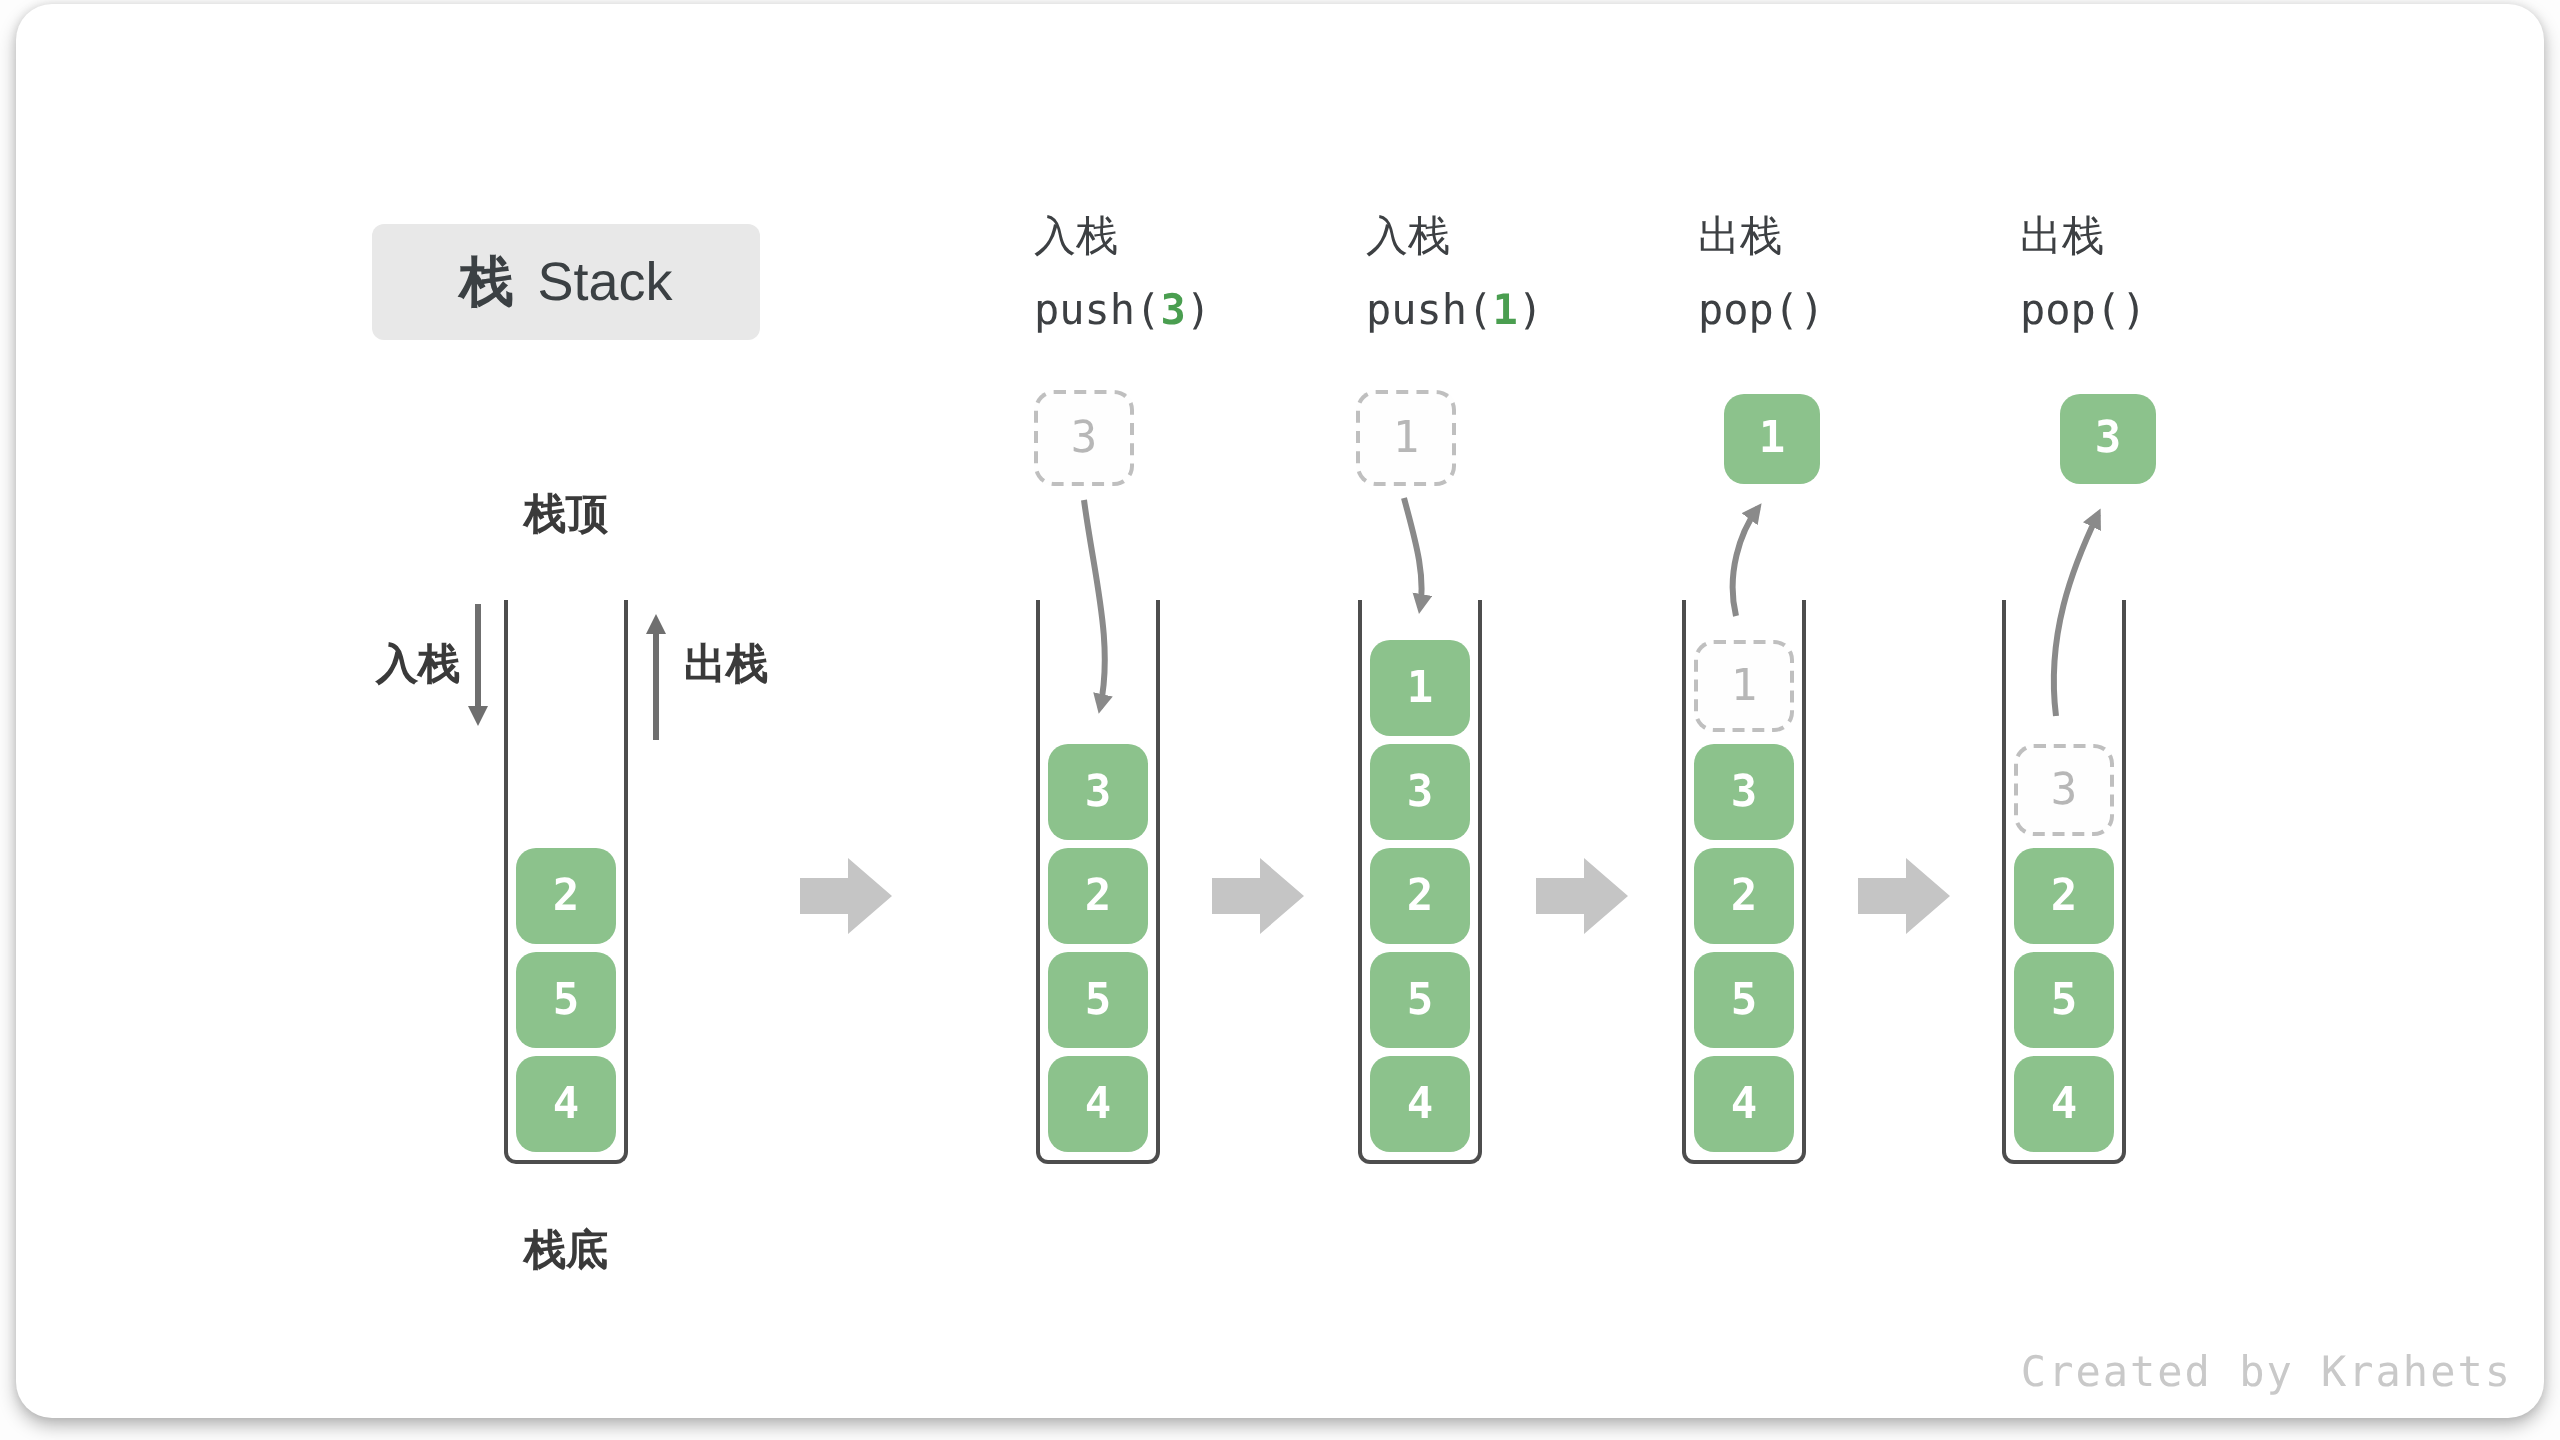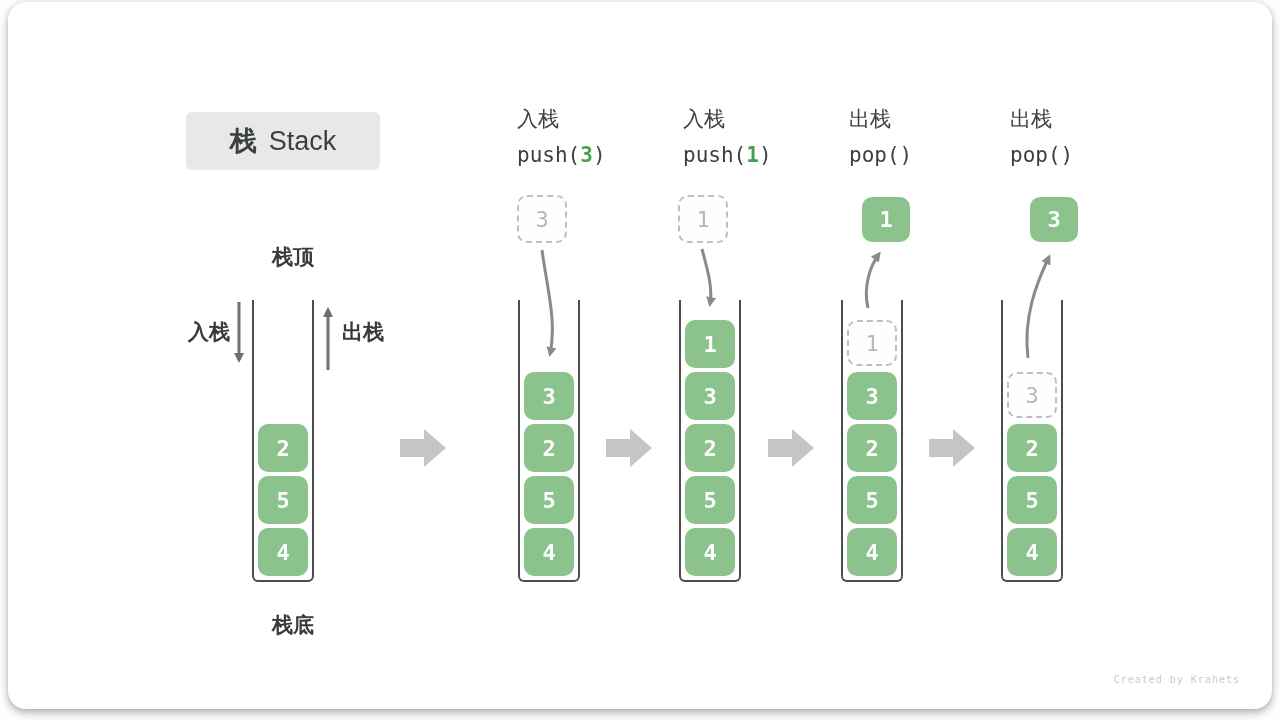--- a/index.html
+++ b/index.html
@@ -24,21 +24,21 @@
 
   .col-header { position: absolute; top: 106px; color: #3d4043; }
   .col-header .op { font-size: 21px; line-height: 26px; }
   .col-header .code {
     margin-top: 11px; font-family: "DejaVu Sans Mono", monospace;
     font-size: 21px; line-height: 24px; color: #3d4043;
   }
   .col-header .code .arg { color: #4a9e50; font-weight: 700; }
 
   .side-label { position: absolute; font-size: 21px; font-weight: 700; color: #3a3a3a; }
-  .w62 { width: 62px; text-align: right; }
+  .w62 { width: 62px; text-align: center; }
 
   .tube {
     position: absolute; top: 300px; width: 62px; height: 282px;
     border-left: 2px solid #4d4d4d; border-right: 2px solid #4d4d4d;
     border-bottom: 2px solid #4d4d4d; border-radius: 0 0 6px 6px; background: #ffffff;
   }
   .block {
     position: absolute; left: 4px; width: 50px; height: 48px;
     background: #8cc28c; border-radius: 10px;
     display: flex; align-items: center; justify-content: center;
@@ -56,22 +56,22 @@
     position: absolute; width: 50px; height: 48px;
     background: #fefefe; border: 2px dashed #bfbfbf; border-radius: 10px;
     display: flex; align-items: center; justify-content: center;
     color: #b7b7b7; font-family: "DejaVu Sans Mono", monospace; font-size: 22px;
   }
   .ghost.in-tube { left: 4px; width: 50px; height: 46px; }
 
   .overlay { position: absolute; left: 0; top: 0; pointer-events: none; }
 
   .watermark {
-    position: absolute; right: 40px; top: 674px;
-    font-family: "DejaVu Sans Mono", monospace; font-size: 10px;
+    position: absolute; right: 24px; top: 674px;
+    font-family: "DejaVu Sans Mono", monospace; font-size: 21px;
     color: #c9c9c9; letter-spacing: 1px; text-align: center;
   }
 </style>
 </head>
 <body>
 
 <div class="canvas">
   <div class="card"></div>
 
   <div class="title-box">

